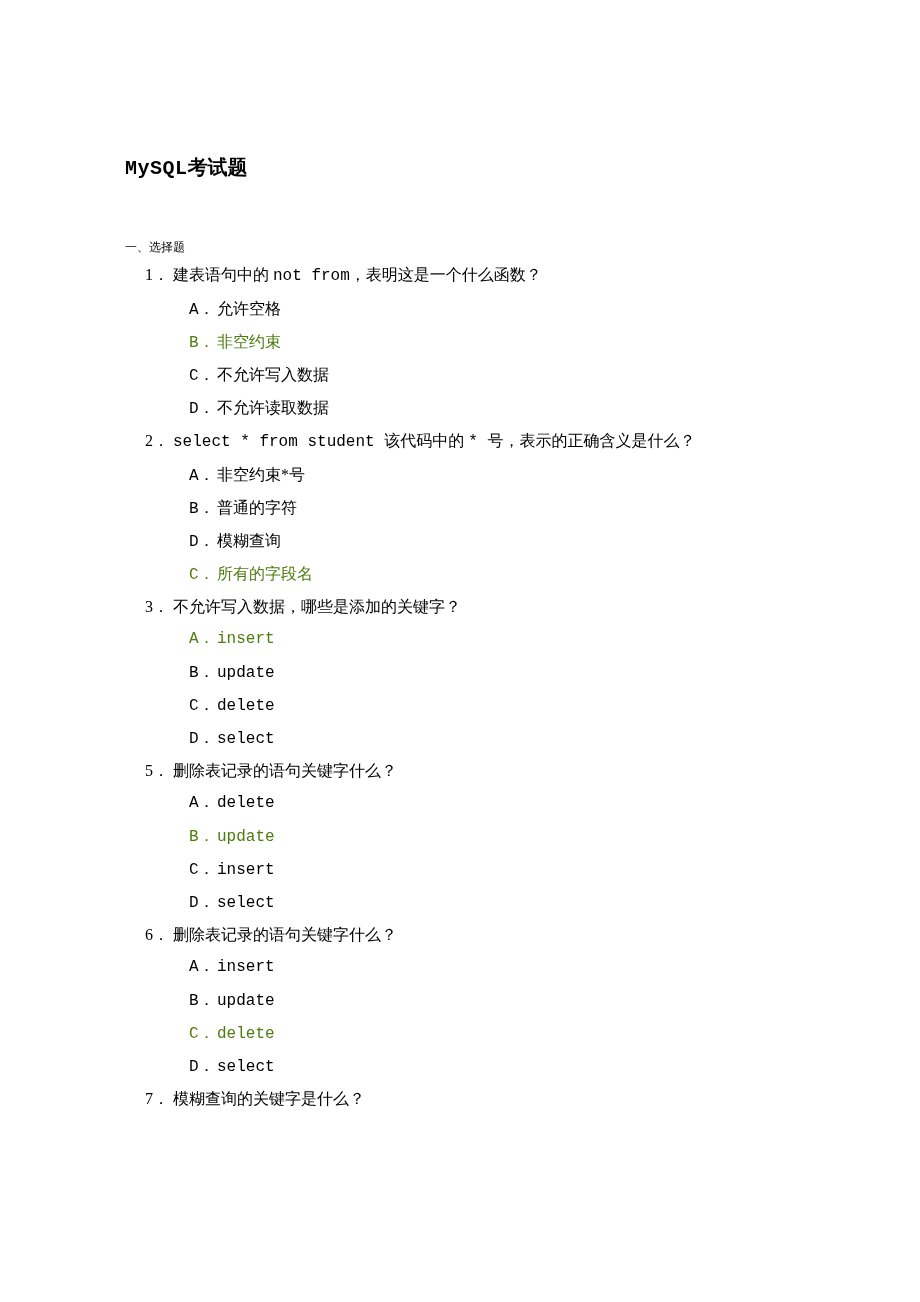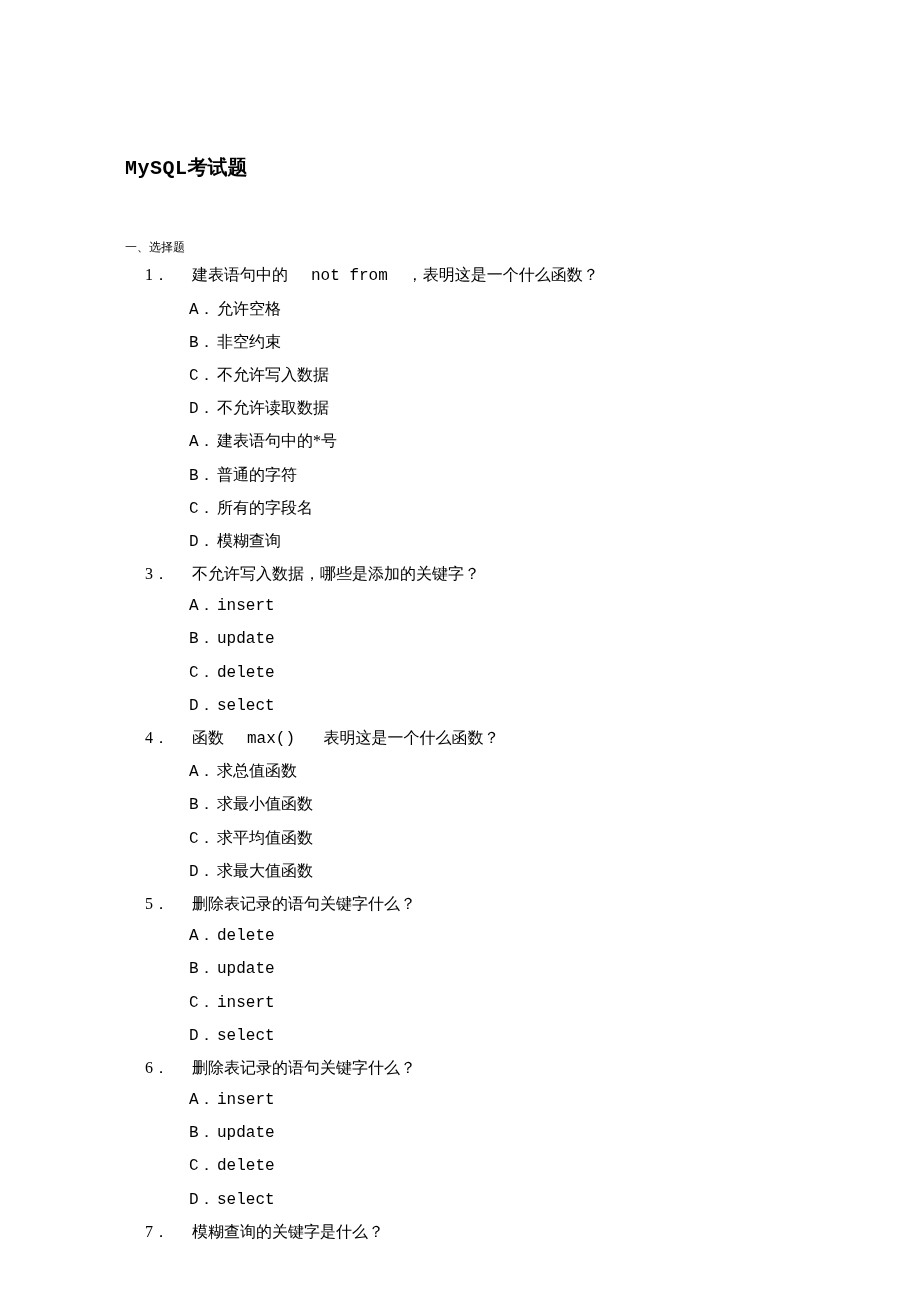--- a/index.html
+++ b/index.html
@@ -36,41 +36,40 @@
     }
     .question {
       font-size: 16px;
     }
     .qnum {
       display: inline-block;
       min-width: 28px;
     }
     .qtext {
       display: inline;
-      margin-left: 19px;
     }
     .mono {
       font-family: Consolas, "Courier New", monospace;
     }
     .options {
       padding-left: 64px;
     }
     .option-row {
       font-size: 16px;
     }
     .opt-label {
       display: inline-block;
       min-width: 28px;
       font-family: Consolas, "Courier New", monospace;
     }
     .opt-text {
       display: inline;
     }
     .highlight {
-      color: #000000;
+      color: #4d7c0f;
     }
     .q-line {
       padding-left: 20px;
       text-indent: -0px;
     }
   </style>
 </head>
 <body>
 
 <div class="page">
@@ -82,44 +81,38 @@
       <div class="question">
         <div class="q-line"><span class="qnum">1．</span><span class="qtext">建表语句中的 </span><span class="qtext mono">not from</span><span class="qtext">，表明这是一个什么函数？</span></div>
         <div class="options">
           <div class="option-row"><span class="opt-label">A．</span><span class="opt-text">允许空格</span></div>
           <div class="option-row highlight"><span class="opt-label">B．</span><span class="opt-text">非空约束</span></div>
           <div class="option-row"><span class="opt-label">C．</span><span class="opt-text">不允许写入数据</span></div>
           <div class="option-row"><span class="opt-label">D．</span><span class="opt-text">不允许读取数据</span></div>
         </div>
       </div>
       <div class="question">
+        <div class="q-line"><span class="qnum">2．</span><span class="qtext mono">select * from student </span><span class="qtext">该代码中的 </span><span class="qtext mono">* </span><span class="qtext">号，表示的正确含义是什么？</span></div>
         <div class="options">
-          <div class="option-row"><span class="opt-label">A．</span><span class="opt-text">建表语句中的*号</span></div>
+          <div class="option-row"><span class="opt-label">A．</span><span class="opt-text">非空约束*号</span></div>
           <div class="option-row"><span class="opt-label">B．</span><span class="opt-text">普通的字符</span></div>
+          <div class="option-row"><span class="opt-label">D．</span><span class="opt-text">模糊查询</span></div>
           <div class="option-row highlight"><span class="opt-label">C．</span><span class="opt-text">所有的字段名</span></div>
-          <div class="option-row"><span class="opt-label">D．</span><span class="opt-text">模糊查询</span></div>
         </div>
       </div>
       <div class="question">
         <div class="q-line"><span class="qnum">3．</span><span class="qtext">不允许写入数据，哪些是添加的关键字？</span></div>
         <div class="options">
           <div class="option-row highlight"><span class="opt-label">A．</span><span class="opt-text mono">insert</span></div>
           <div class="option-row"><span class="opt-label">B．</span><span class="opt-text mono">update</span></div>
           <div class="option-row"><span class="opt-label">C．</span><span class="opt-text mono">delete</span></div>
           <div class="option-row"><span class="opt-label">D．</span><span class="opt-text mono">select</span></div>
         </div>
       </div>
       <div class="question">
-        <div class="q-line"><span class="qnum">4．</span><span class="qtext">函数 </span><span class="qtext mono">max() </span><span class="qtext">表明这是一个什么函数？</span></div>
-        <div class="options">
-          <div class="option-row"><span class="opt-label">A．</span><span class="opt-text">求总值函数</span></div>
-          <div class="option-row"><span class="opt-label">B．</span><span class="opt-text">求最小值函数</span></div>
-          <div class="option-row"><span class="opt-label">C．</span><span class="opt-text">求平均值函数</span></div>
-          <div class="option-row highlight"><span class="opt-label">D．</span><span class="opt-text">求最大值函数</span></div>
-        </div>
       </div>
       <div class="question">
         <div class="q-line"><span class="qnum">5．</span><span class="qtext">删除表记录的语句关键字什么？</span></div>
         <div class="options">
           <div class="option-row"><span class="opt-label">A．</span><span class="opt-text mono">delete</span></div>
           <div class="option-row highlight"><span class="opt-label">B．</span><span class="opt-text mono">update</span></div>
           <div class="option-row"><span class="opt-label">C．</span><span class="opt-text mono">insert</span></div>
           <div class="option-row"><span class="opt-label">D．</span><span class="opt-text mono">select</span></div>
         </div>
       </div>

